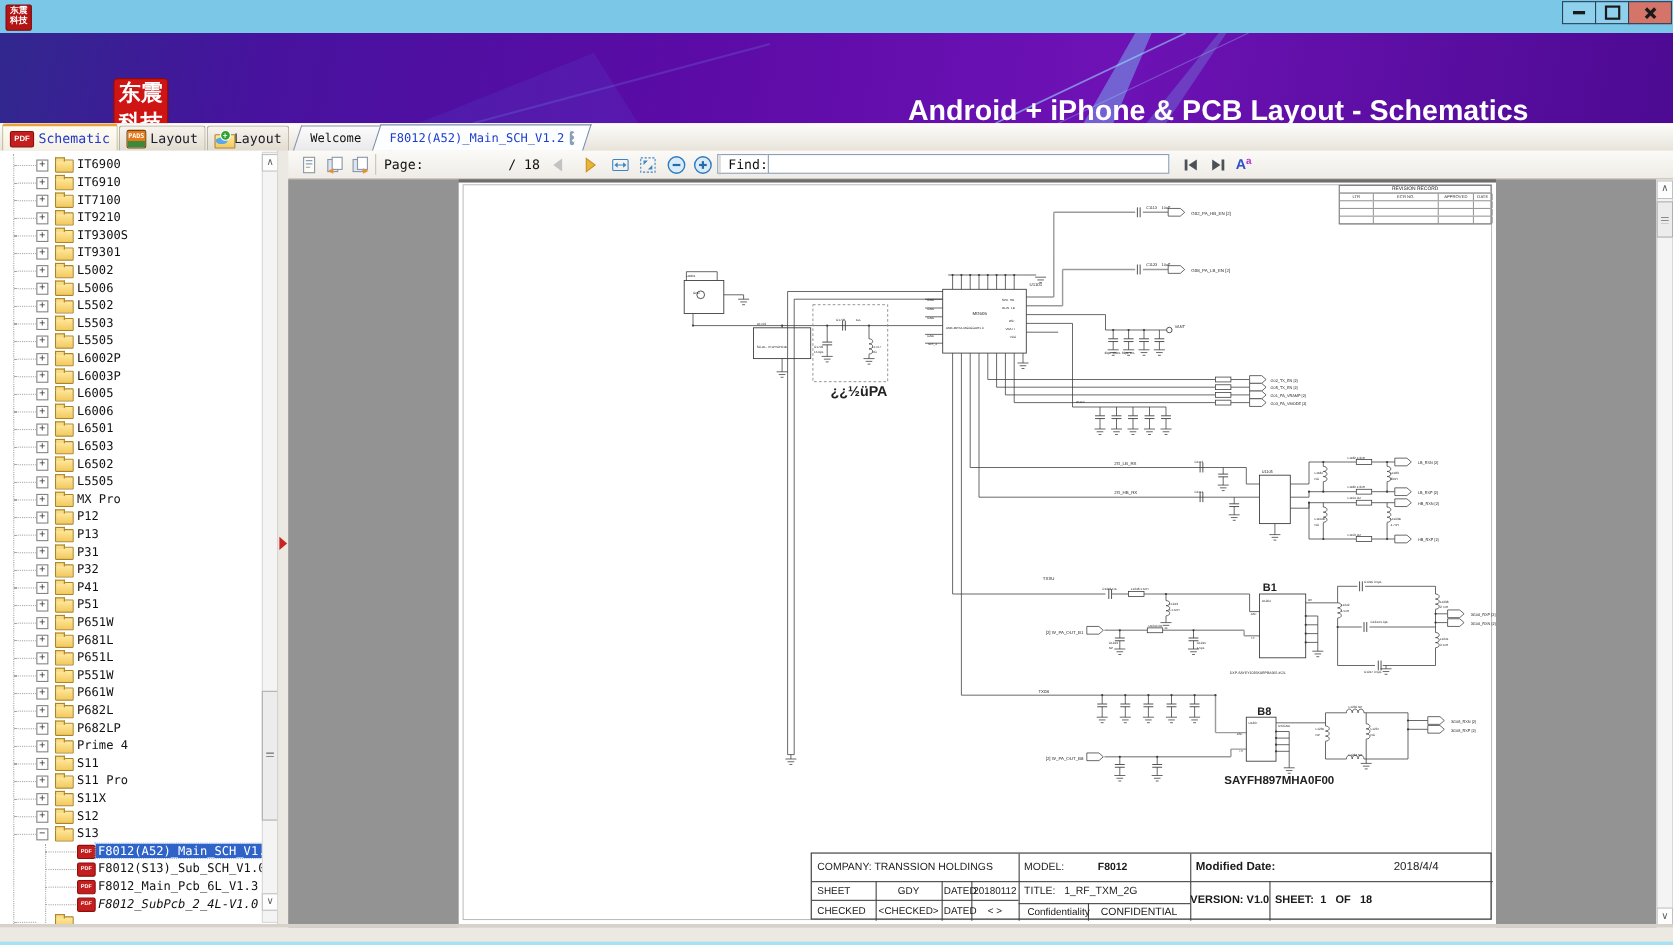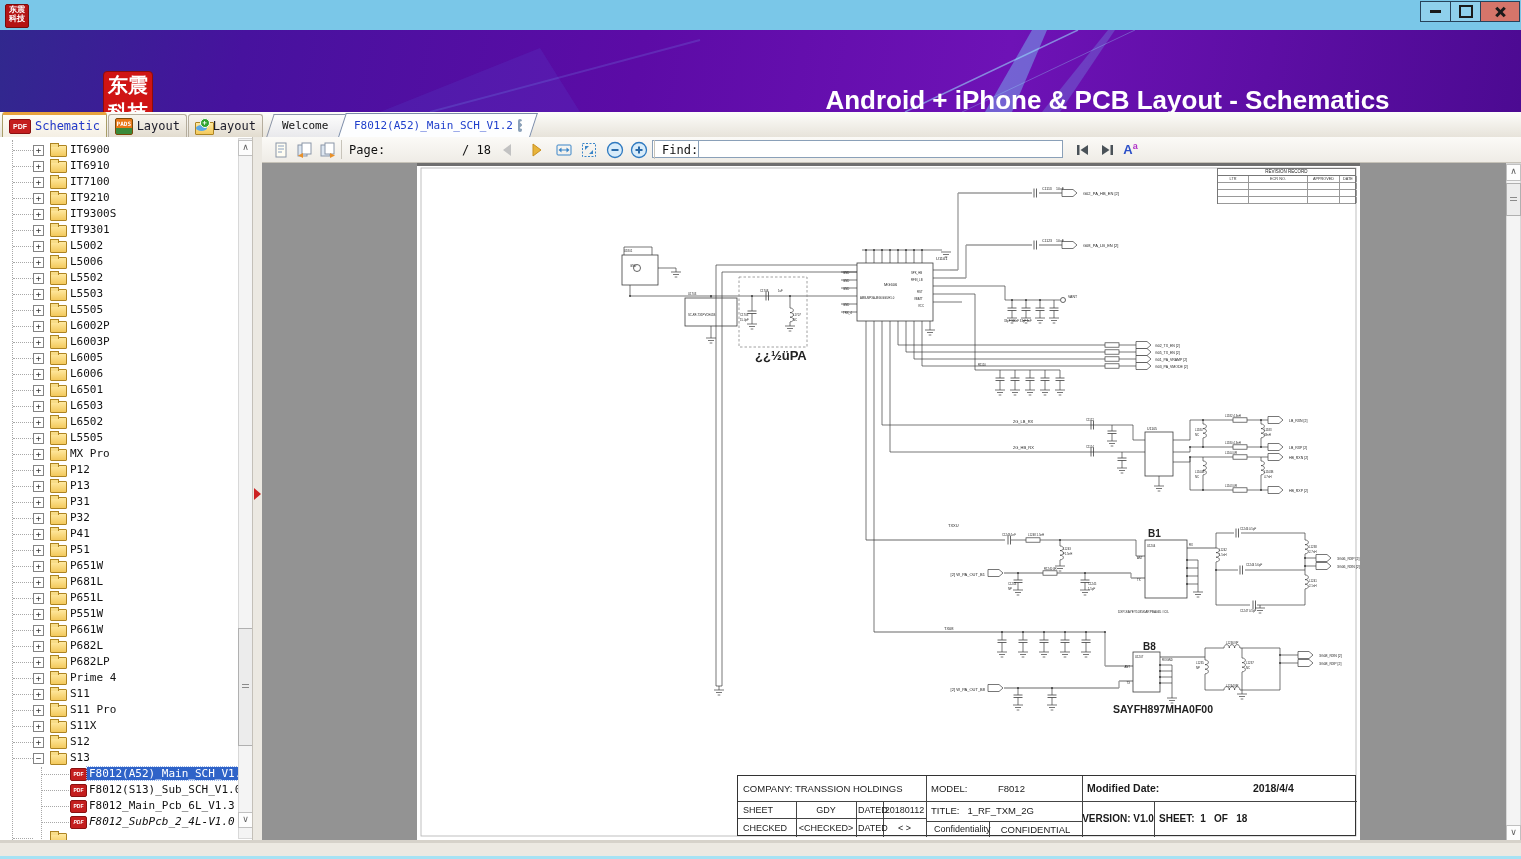--- a/index.html
+++ b/index.html
@@ -922,23 +922,23 @@
     <div class="tb-line" style="left:0;top:25px;width:619px;height:1px"></div>
     <div class="tb-line" style="left:0;top:42px;width:188px;height:1px"></div>
     <div class="tb-line" style="left:188px;top:45px;width:156px;height:1px"></div>
     <div class="tb-line" style="left:58px;top:25px;width:1px;height:36px"></div>
     <div class="tb-line" style="left:118px;top:25px;width:1px;height:36px"></div>
     <div class="tb-line" style="left:145px;top:25px;width:1px;height:36px"></div>
     <div class="tb-line" style="left:251px;top:45px;width:1px;height:16px"></div>
     <div class="tb-line" style="left:416px;top:25px;width:1px;height:36px"></div>
     <div class="tb-txt" style="left:5px;top:7px">COMPANY: TRANSSION HOLDINGS</div>
     <div class="tb-txt" style="left:193px;top:7px">MODEL:</div>
-    <div class="tb-txt" style="left:260px;top:7px;font-weight:400">F8012</div>
+    <div class="tb-txt" style="left:260px;top:7px;font-weight:700">F8012</div>
     <div class="tb-txt" style="left:349px;top:6px;font-size:10.5px;font-weight:700">Modified Date:</div>
-    <div class="tb-txt" style="left:515px;top:6px;font-size:10.5px;font-weight:700">2018/4/4</div>
+    <div class="tb-txt" style="left:529px;top:6px;font-size:10.5px;font-weight:400">2018/4/4</div>
     <div class="tb-txt" style="left:5px;top:29px;font-size:9px">SHEET</div>
     <div class="tb-txt" style="left:58px;top:29px;width:60px;text-align:center;font-size:9px">GDY</div>
     <div class="tb-txt" style="left:120px;top:29px;font-size:9px">DATED</div>
     <div class="tb-txt" style="left:145px;top:29px;width:43px;text-align:center;font-size:9px">20180112</div>
     <div class="tb-txt" style="left:5px;top:47px;font-size:9px">CHECKED</div>
     <div class="tb-txt" style="left:58px;top:47px;width:60px;text-align:center;font-size:9px">&lt;CHECKED&gt;</div>
     <div class="tb-txt" style="left:120px;top:47px;font-size:9px">DATED</div>
     <div class="tb-txt" style="left:145px;top:47px;width:43px;text-align:center;font-size:9px">&lt; &gt;</div>
     <div class="tb-txt" style="left:193px;top:29px;font-size:9.5px"><span>TITLE:</span>&nbsp;&nbsp;&nbsp;<span>1_RF_TXM_2G</span></div>
     <div class="tb-txt" style="left:196px;top:48px;font-size:9px">Confidentiality</div>

